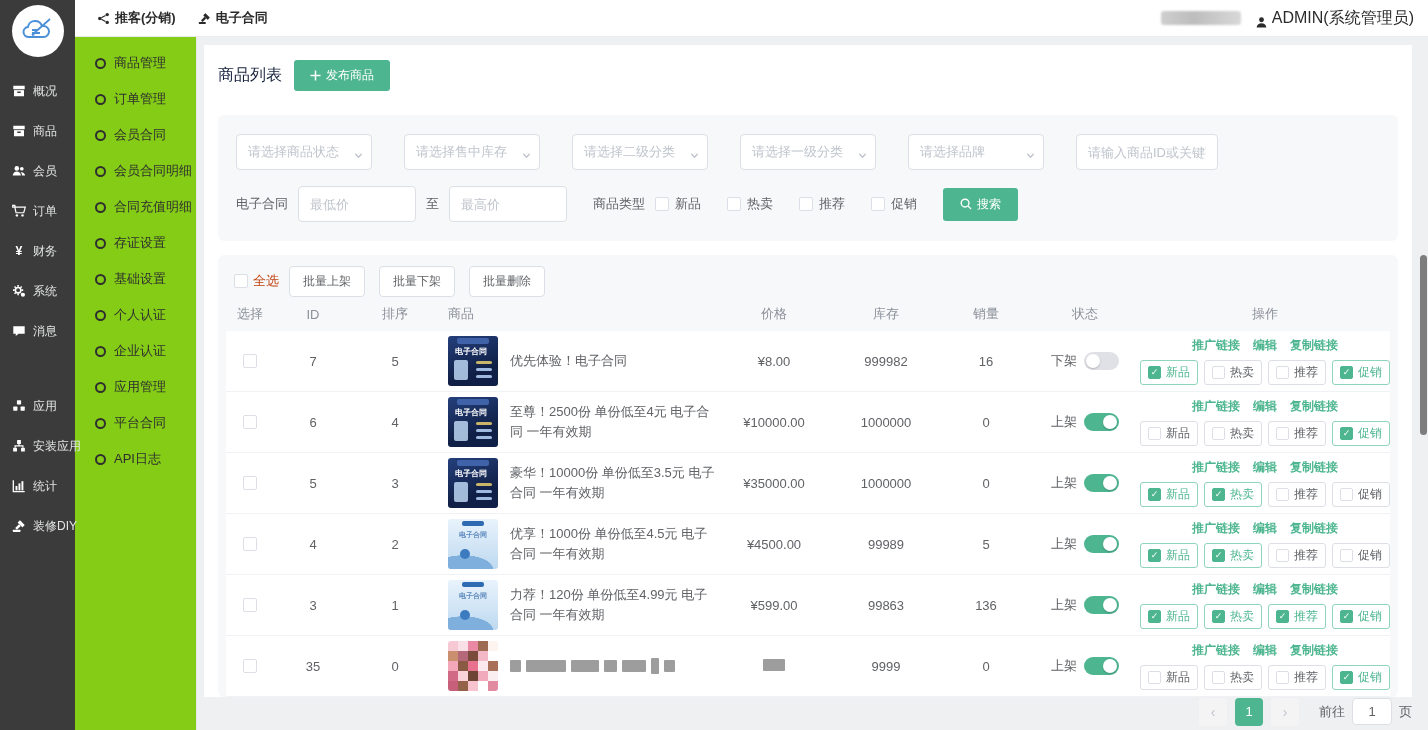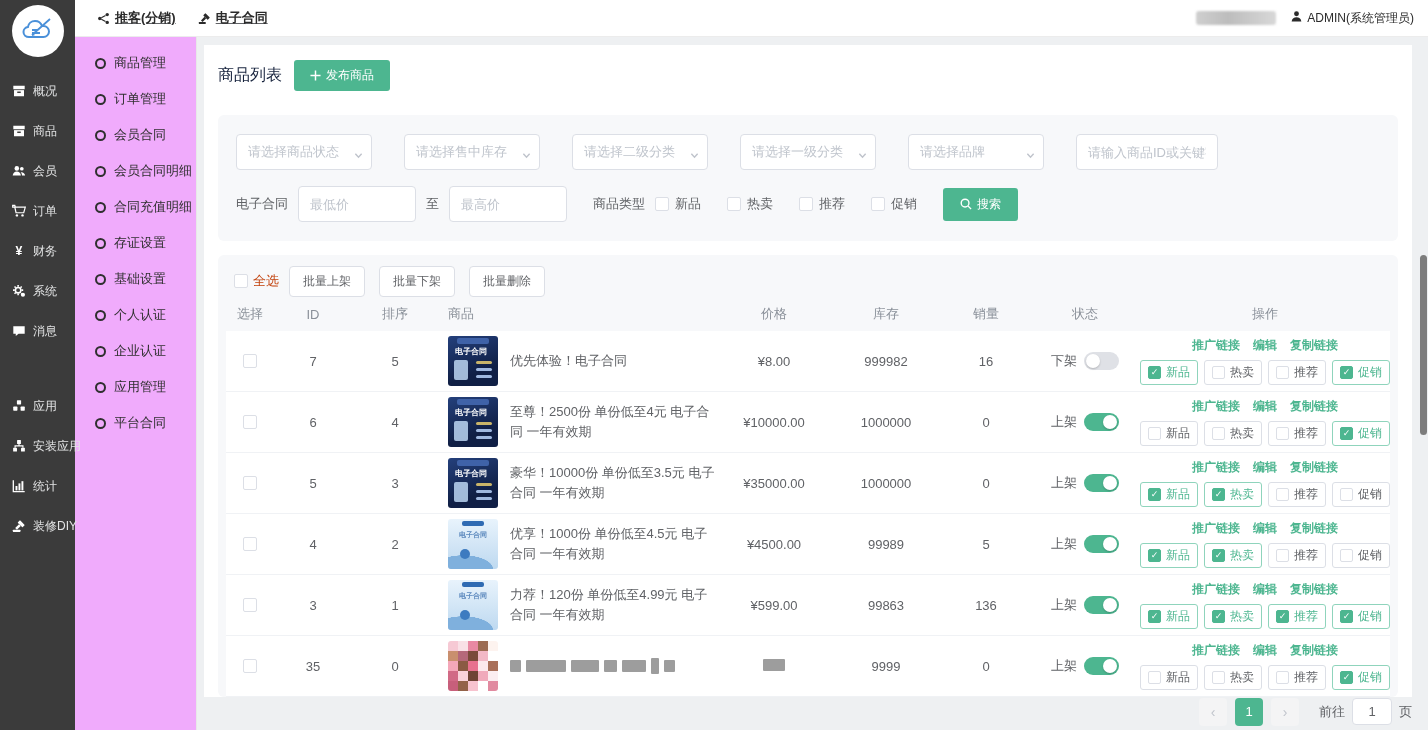--- a/index.html
+++ b/index.html
@@ -13,25 +13,25 @@
   .rail-item .ric { width:15px; height:15px; display:inline-flex; align-items:center; justify-content:center; color:#fff; flex:0 0 15px; }
   .rail-item .ric svg { width:14px; height:14px; fill:currentColor; }
   .rail-item.gap-top { margin-top:35px; }
 
   
   .topbar { position:absolute; left:75px; right:0; top:0; height:37px; background:#fff; border-bottom:1px solid #ececec; z-index:20; display:flex; align-items:center; }
   .top-tab { display:flex; align-items:center; gap:5px; font-size:13px; font-weight:bold; color:#2b2b2b; margin-left:22px; cursor:pointer; }
   .top-tab .tic svg { width:13px; height:13px; fill:#2b2b2b; display:block; }
   .top-right { margin-left:auto; display:flex; align-items:center; gap:14px; padding-right:14px; }
   .blur-block { width:80px; height:14px; border-radius:3px; background:linear-gradient(90deg,#cfcfcf,#bdbdbd 40%,#d8d8d8); filter:blur(1.2px); }
-  .admin { display:flex; align-items:flex-start; gap:4px; font-size:12px; color:#2b2b2b; cursor:pointer; }
+  .admin { display:flex; align-items:flex-end; gap:4px; font-size:16px; color:#2b2b2b; cursor:pointer; }
   .admin svg { width:13px; height:13px; fill:#2b2b2b; }
 
   
-  .subnav { position:absolute; left:75px; top:37px; bottom:0; width:121px; background:#f0abfc; box-shadow:1px 0 0 #e8e8e8; z-index:10; padding-top:8px; }
+  .subnav { position:absolute; left:75px; top:37px; bottom:0; width:121px; background:#84cc16; box-shadow:1px 0 0 #e8e8e8; z-index:10; padding-top:8px; }
   .sub-item { display:flex; align-items:center; gap:8px; height:36px; padding-left:20px; font-size:13px; color:#2f2f2f; cursor:pointer; white-space:nowrap; }
   .sub-item .ring { width:11px; height:11px; border:2px solid #2f2f2f; border-radius:50%; flex:0 0 11px; }
 
   
   .main { position:absolute; left:196px; top:37px; right:0; bottom:0; background:#eef0f2; }
   .panel { position:absolute; left:8px; top:8px; right:16px; bottom:33px; background:#fff; overflow:hidden; }
 
   .title-row { display:flex; align-items:center; gap:12px; padding:15px 14px 10px; }
   .page-title { font-size:16px; color:#17233d; }
   .btn-green { display:inline-flex; align-items:center; gap:5px; background:#4db690; color:#fff; font-size:12px; border:none; border-radius:3px; padding:0 16px; height:31px; cursor:pointer; }
@@ -234,21 +234,21 @@
               <rect x="9.1" y="7.6" width="2.8" height="6.2"></rect>
             </g>
           </svg>
         </span>
         <span>装修DIY</span>
       </div>
     </div>
 </div>
 
 <div class="topbar">
-  <div id="top-tabs" style="display:flex;align-items:flex-end;text-decoration:underline;">
+  <div id="top-tabs" style="display:flex;align-items:flex-end;">
       <div class="top-tab">
         <span class="tic">
           <svg viewBox="0 0 16 16">
             <circle cx="12.6" cy="3.2" r="2.1"></circle>
             <circle cx="3.4" cy="8" r="2.1"></circle>
             <circle cx="12.6" cy="12.8" r="2.1"></circle>
             <path d="M5.3 7l5.2-2.8M5.3 9l5.2 2.8" stroke="currentColor" stroke-width="1.5" fill="none"></path>
           </svg>
         </span>
         <span>推客(分销)</span>
@@ -316,20 +316,24 @@
         <span class="ring"></span>
         <span>企业认证</span>
       </div>
       <div class="sub-item">
         <span class="ring"></span>
         <span>应用管理</span>
       </div>
       <div class="sub-item">
         <span class="ring"></span>
         <span>平台合同</span>
+      </div>
+      <div class="sub-item">
+        <span class="ring"></span>
+        <span>API日志</span>
       </div>
     </div>
 </div>
 
 <div class="main">
   <div class="panel">
 
     <div class="title-row">
       <span class="page-title">商品列表</span>
       <button class="btn-green">

